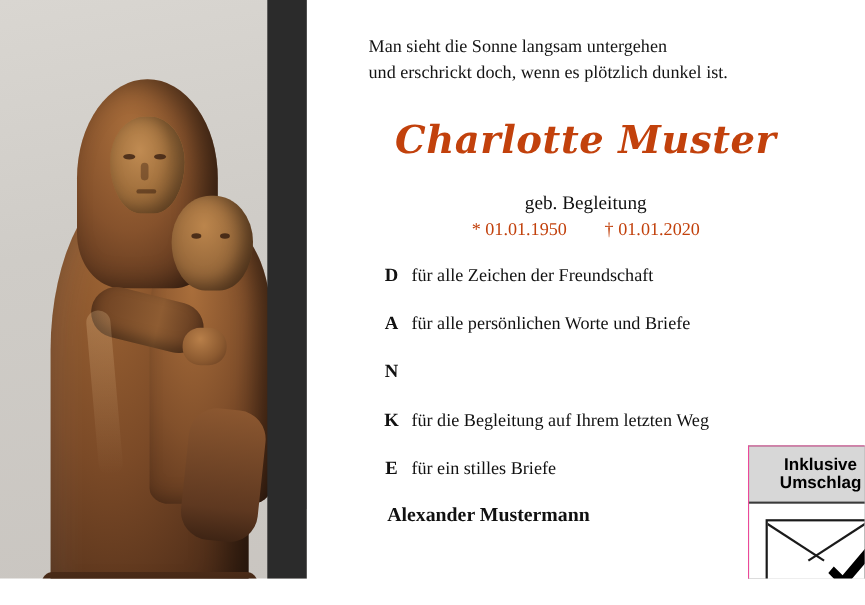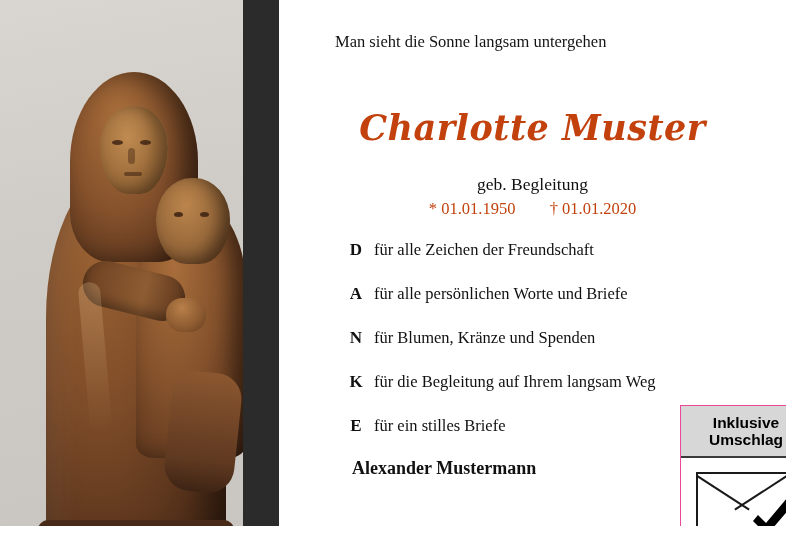--- a/index.html
+++ b/index.html
@@ -370,20 +370,21 @@
       <div class="highlight"></div>
       <div class="st-shape base"></div>
     </div>
     <div class="dark-strip"></div>
   </div>
 
   <div class="content">
 
     <div class="verse">
       <div>Man sieht die Sonne langsam untergehen</div>
+      <div>und erschrickt doch, wenn es plötzlich dunkel ist.</div>
     </div>
 
     <div class="name">Charlotte Muster</div>
     <div class="maiden">geb. Begleitung</div>
 
     <div class="dates">
       <span>* 01.01.1950</span>
       <span class="sep"></span>
       <span>† 01.01.2020</span>
     </div>
@@ -392,25 +393,24 @@
       <div class="danke-line">
         <span class="danke-letter">D</span>
         <span>für alle Zeichen der Freundschaft</span>
       </div>
       <div class="danke-line">
         <span class="danke-letter">A</span>
         <span>für alle persönlichen Worte und Briefe</span>
       </div>
       <div class="danke-line">
         <span class="danke-letter">N</span>
-        <span>für Blumen, Kränze und Spenden</span>
       </div>
       <div class="danke-line">
         <span class="danke-letter">K</span>
-        <span>für die Begleitung auf Ihrem langsam Weg</span>
+        <span>für die Begleitung auf Ihrem letzten Weg</span>
       </div>
       <div class="danke-line">
         <span class="danke-letter">E</span>
         <span>für ein stilles Briefe</span>
       </div>
     </div>
 
     <div class="closing">
       <div class="signature">Alexander Mustermann</div>
     </div>

